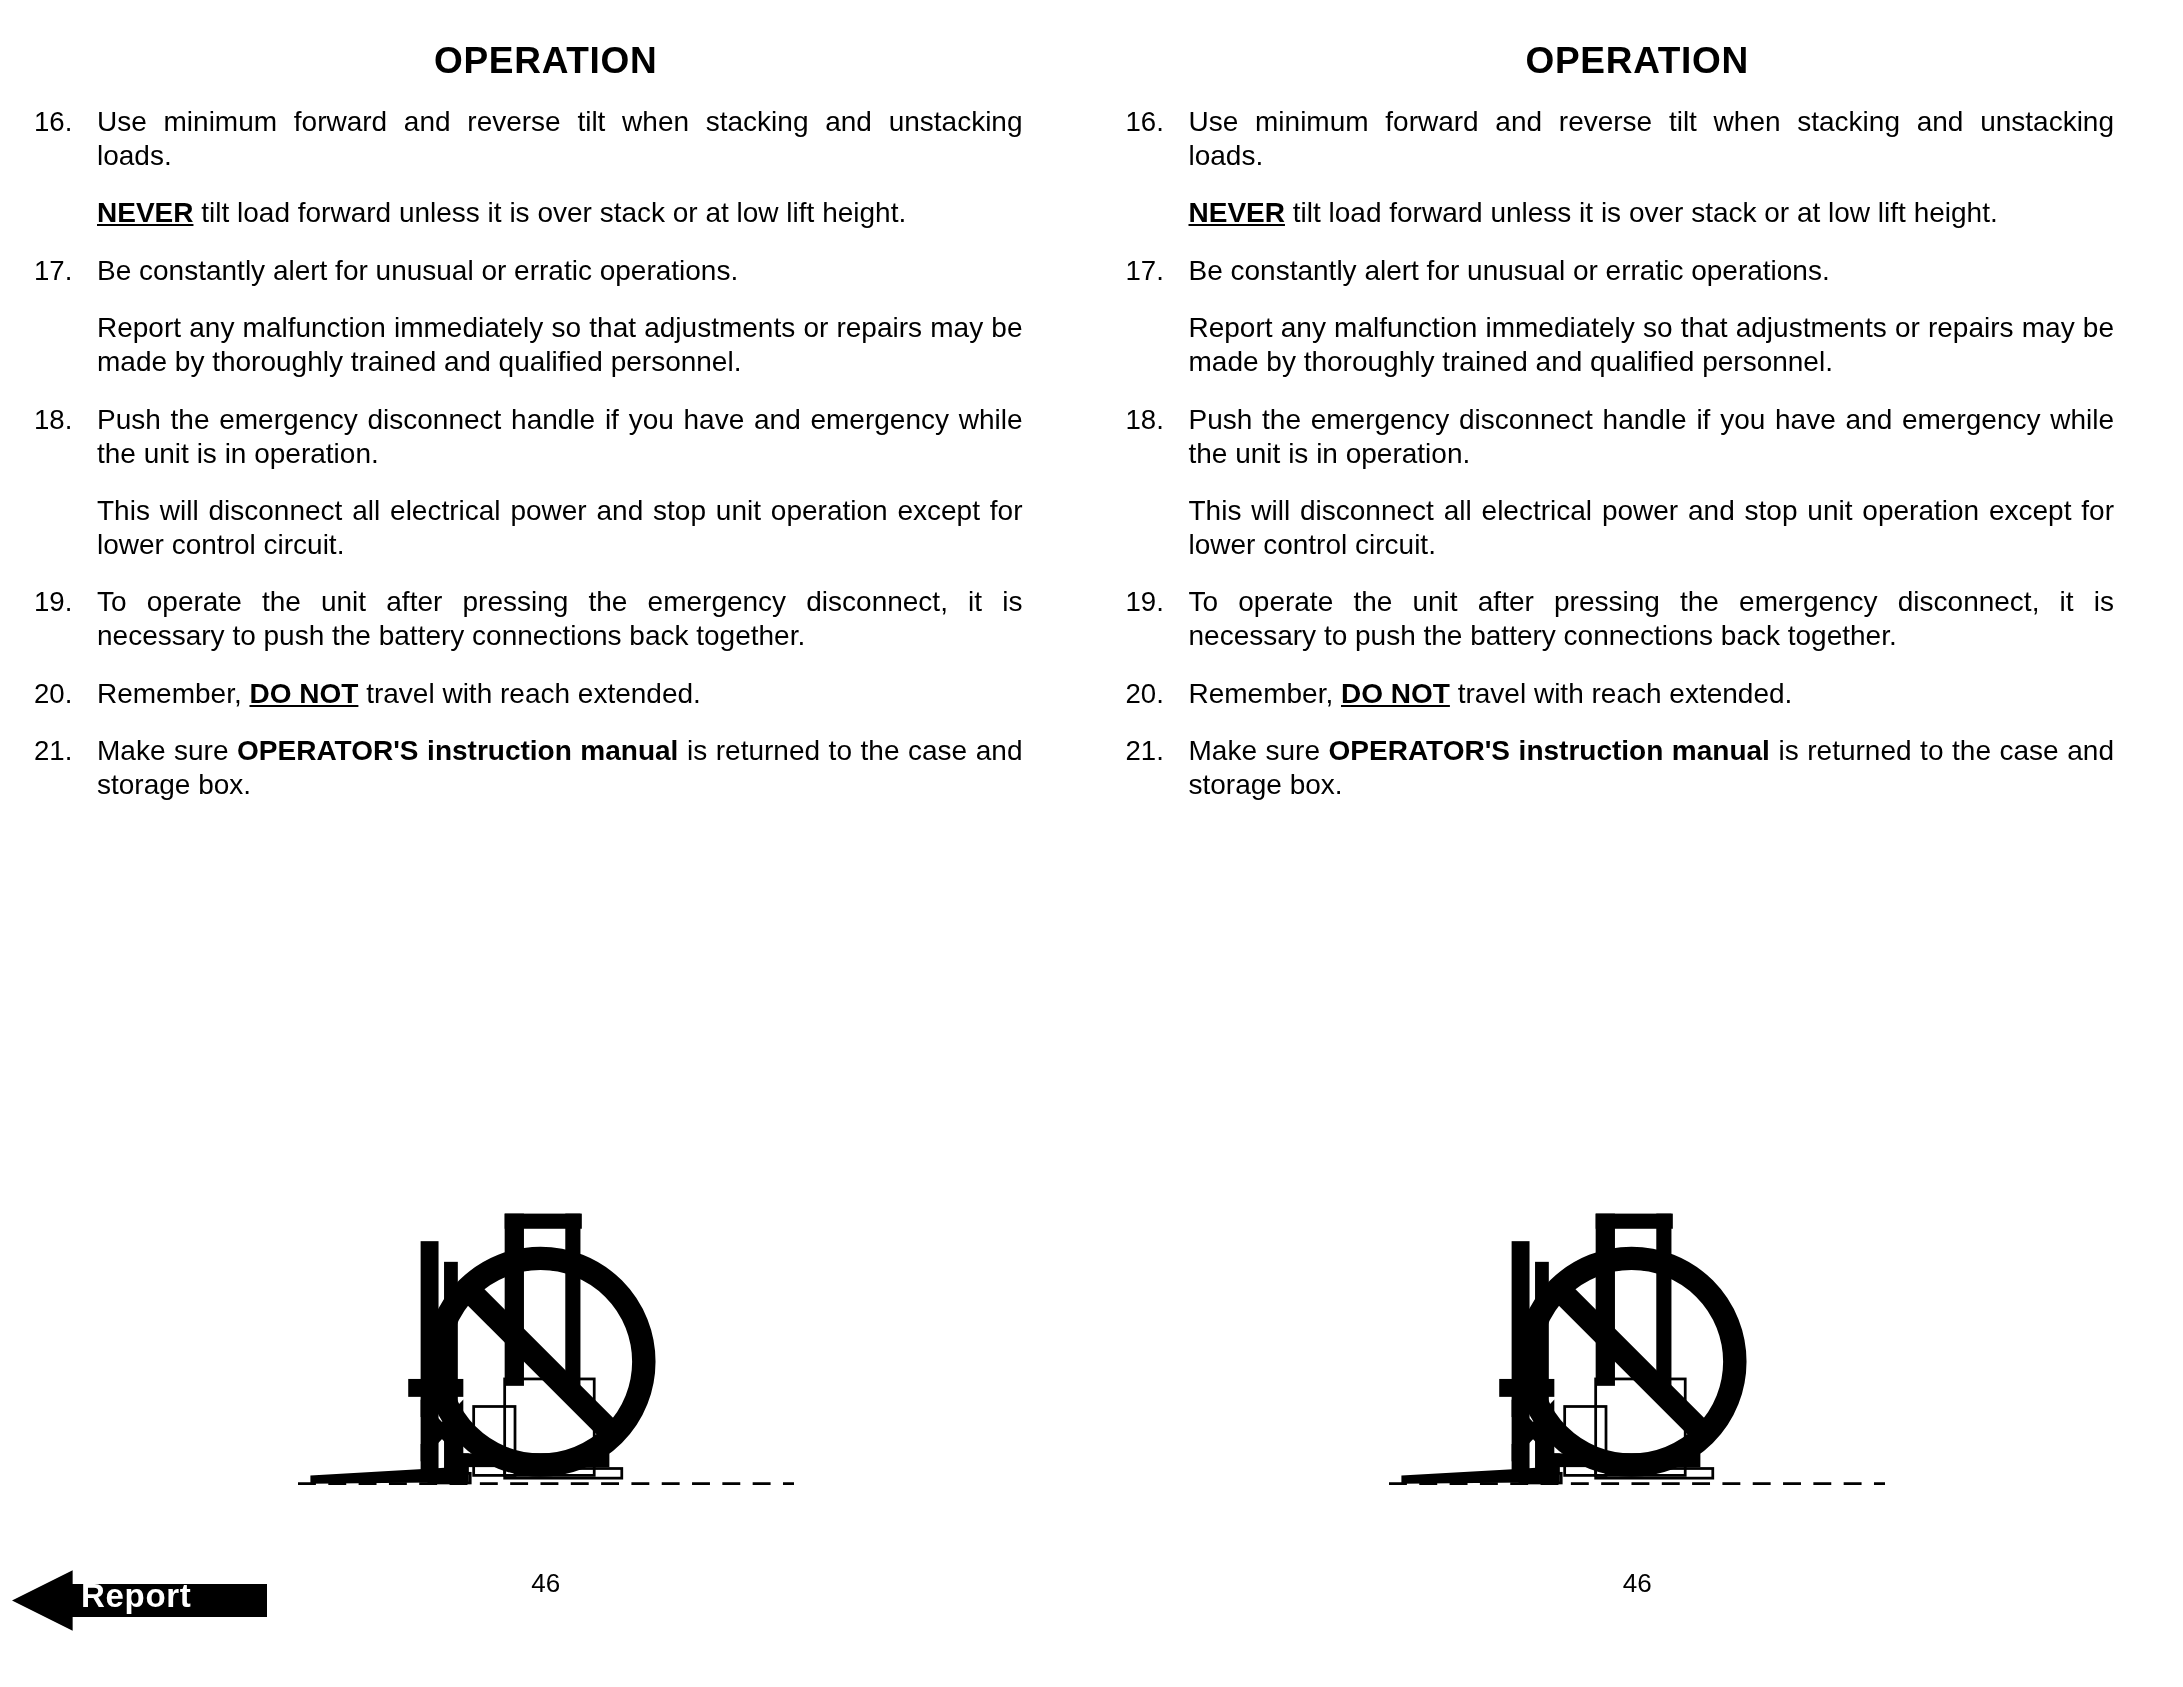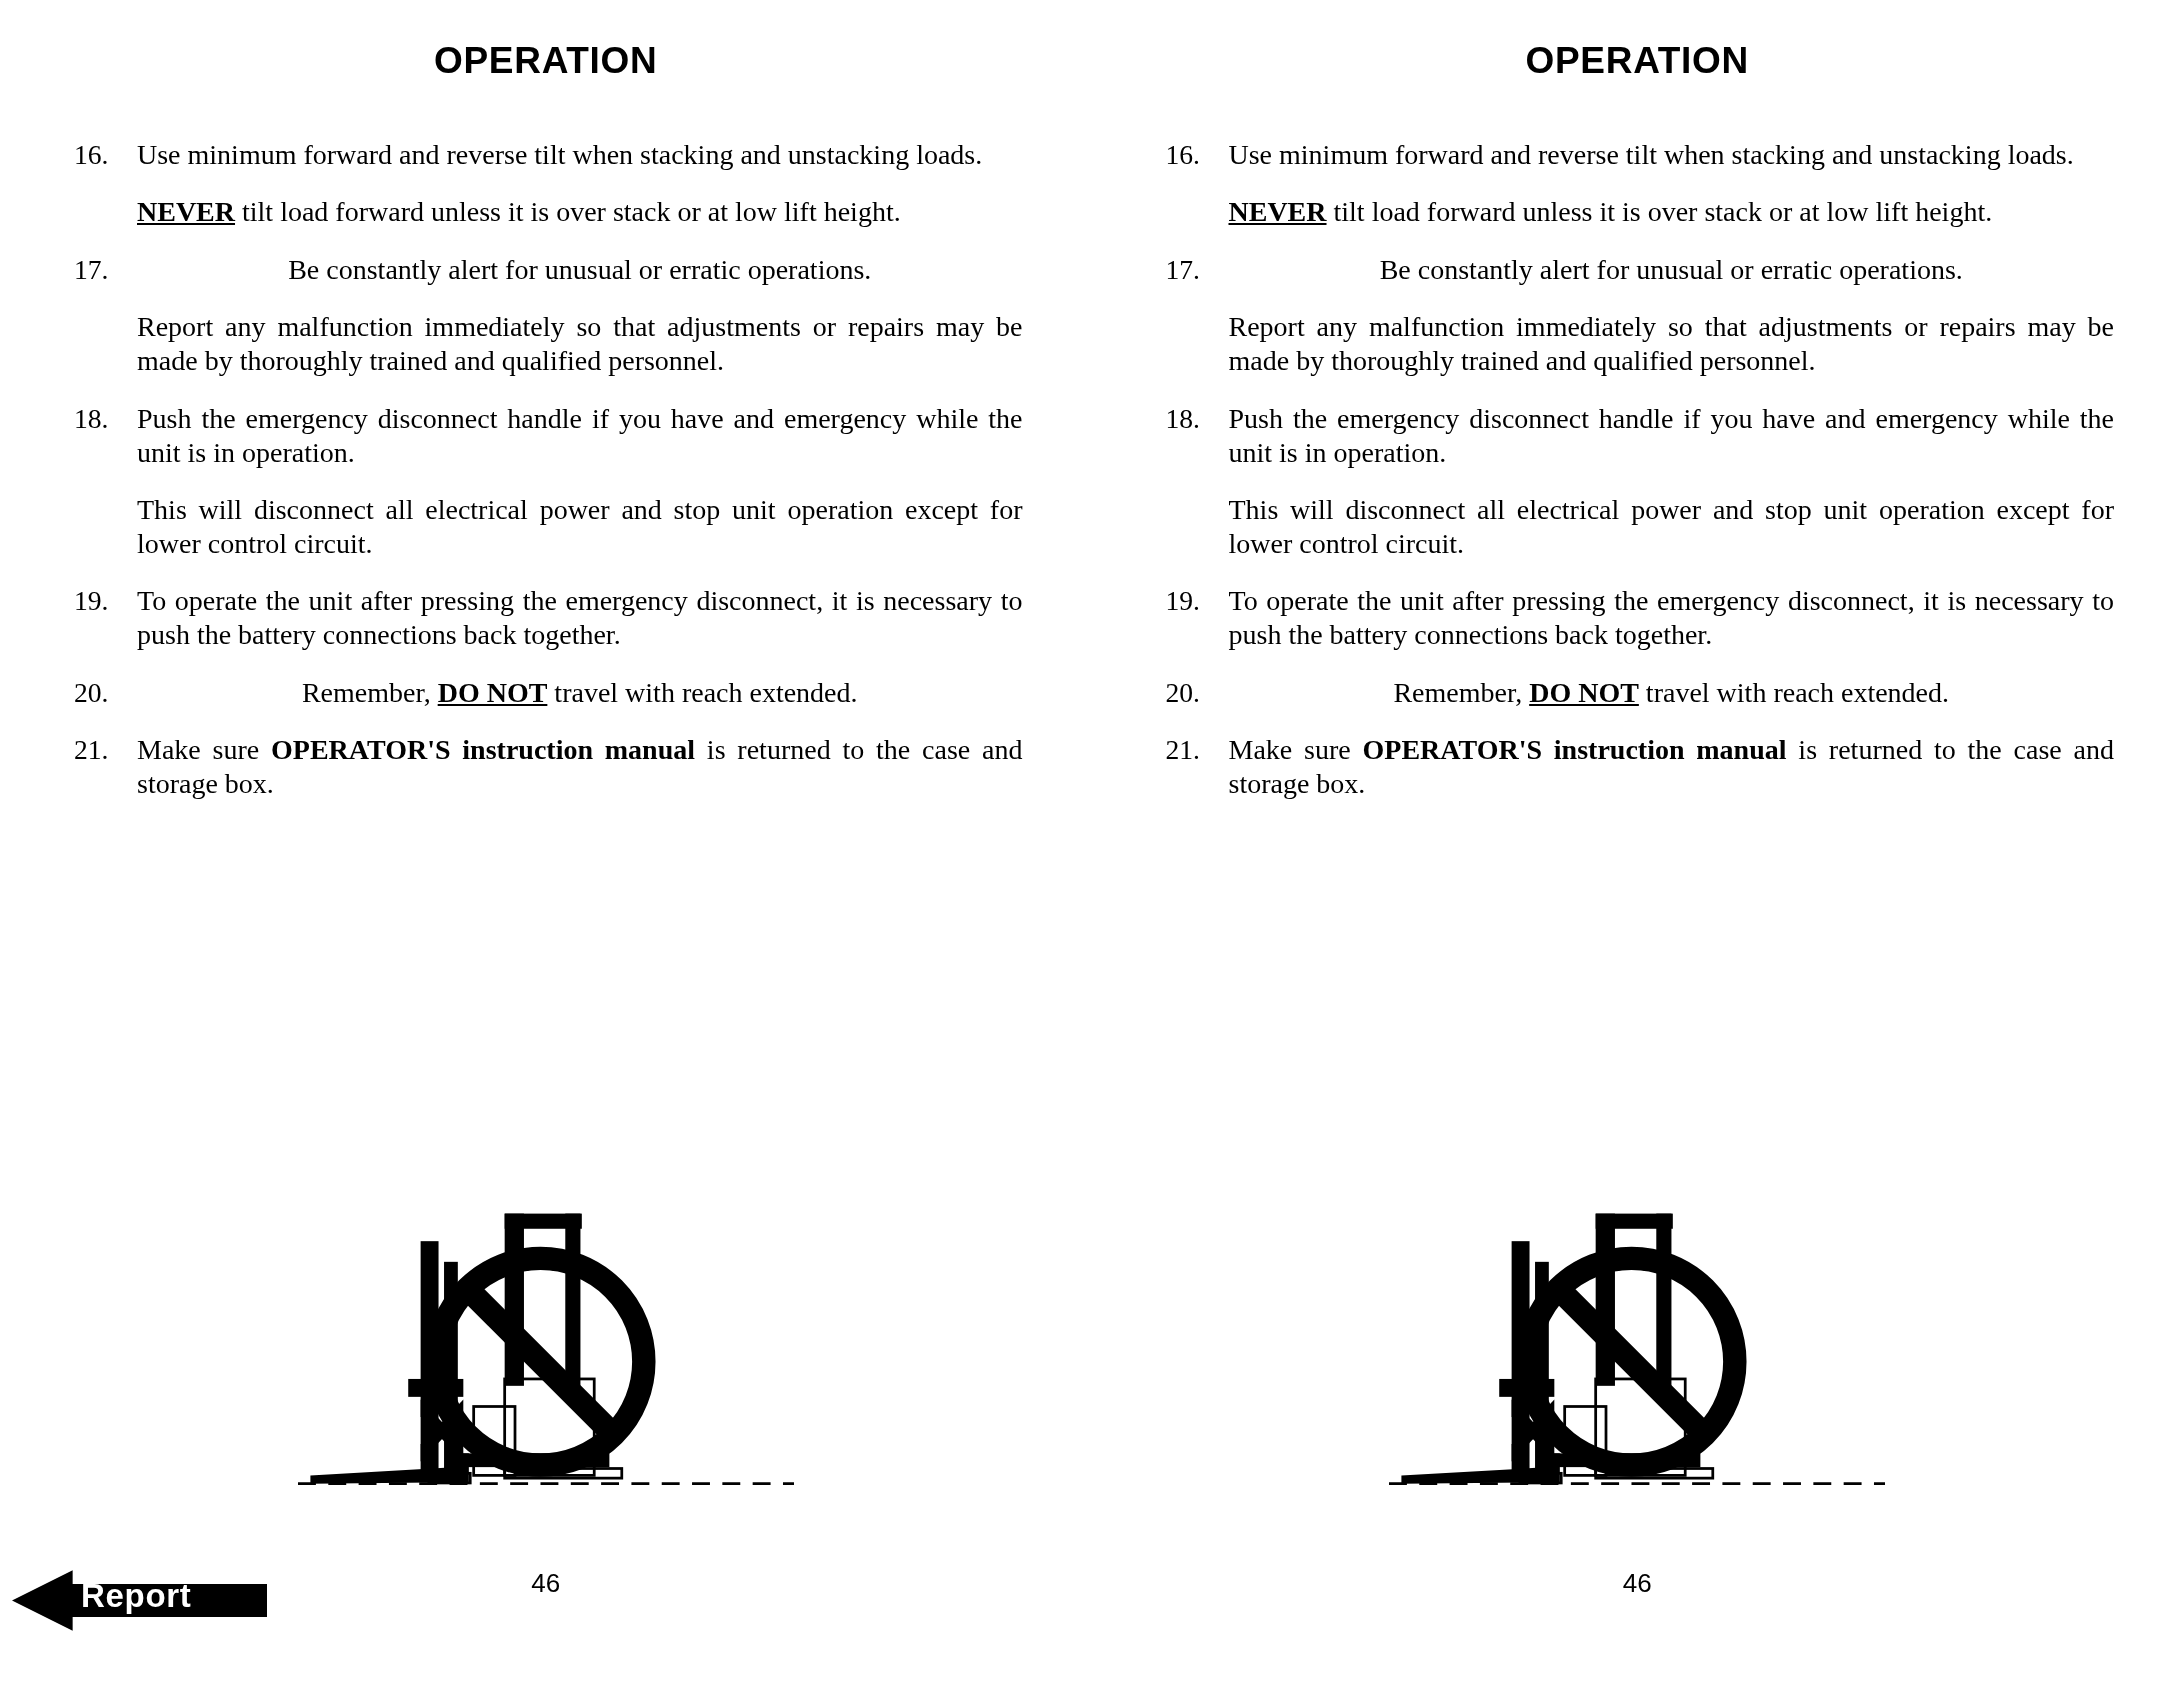--- a/index.html
+++ b/index.html
@@ -28,24 +28,23 @@
   }
   .page-title {
     text-align: center;
     font-size: 37px;
     font-weight: bold;
     letter-spacing: 0.7px;
     margin-top: 40px;
     margin-bottom: 0;
   }
   .content {
-    margin-top: 56px;
-    padding-left: 74px;
+    margin-top: 23px;
+    padding-left: 34px;
     padding-right: 69px;
-    font-family: Liberation Serif, serif;
   }
   .item {
     display: flex;
     margin-bottom: 23.4px;
   }
   .item-num {
     width: 63px;
     flex: 0 0 63px;
     font-size: 27.6px;
     line-height: 34px;
@@ -53,21 +52,21 @@
   .item-body {
     flex: 1 1 auto;
     font-size: 28px;
     line-height: 34px;
   }
   .para {
     text-align: justify;
     text-justify: inter-word;
   }
   .para.nojust {
-    text-align: center;
+    text-align: left;
   }
   .sub-para {
     margin-top: 23.4px;
   }
   .b { font-weight: bold; }
   .bu { font-weight: bold; text-decoration: underline; }
   .figure {
     position: absolute;
     left: 0;
     right: 0;

